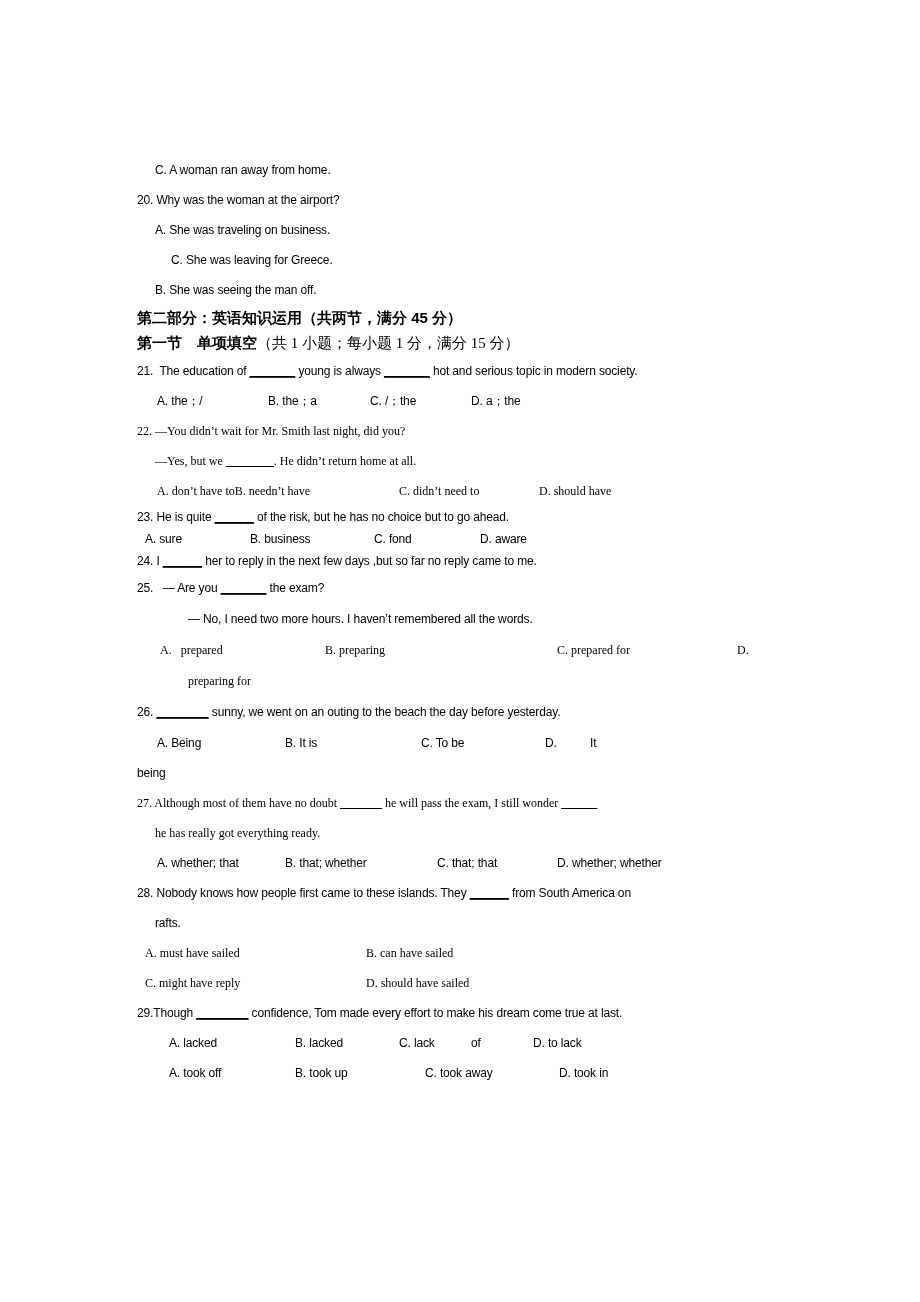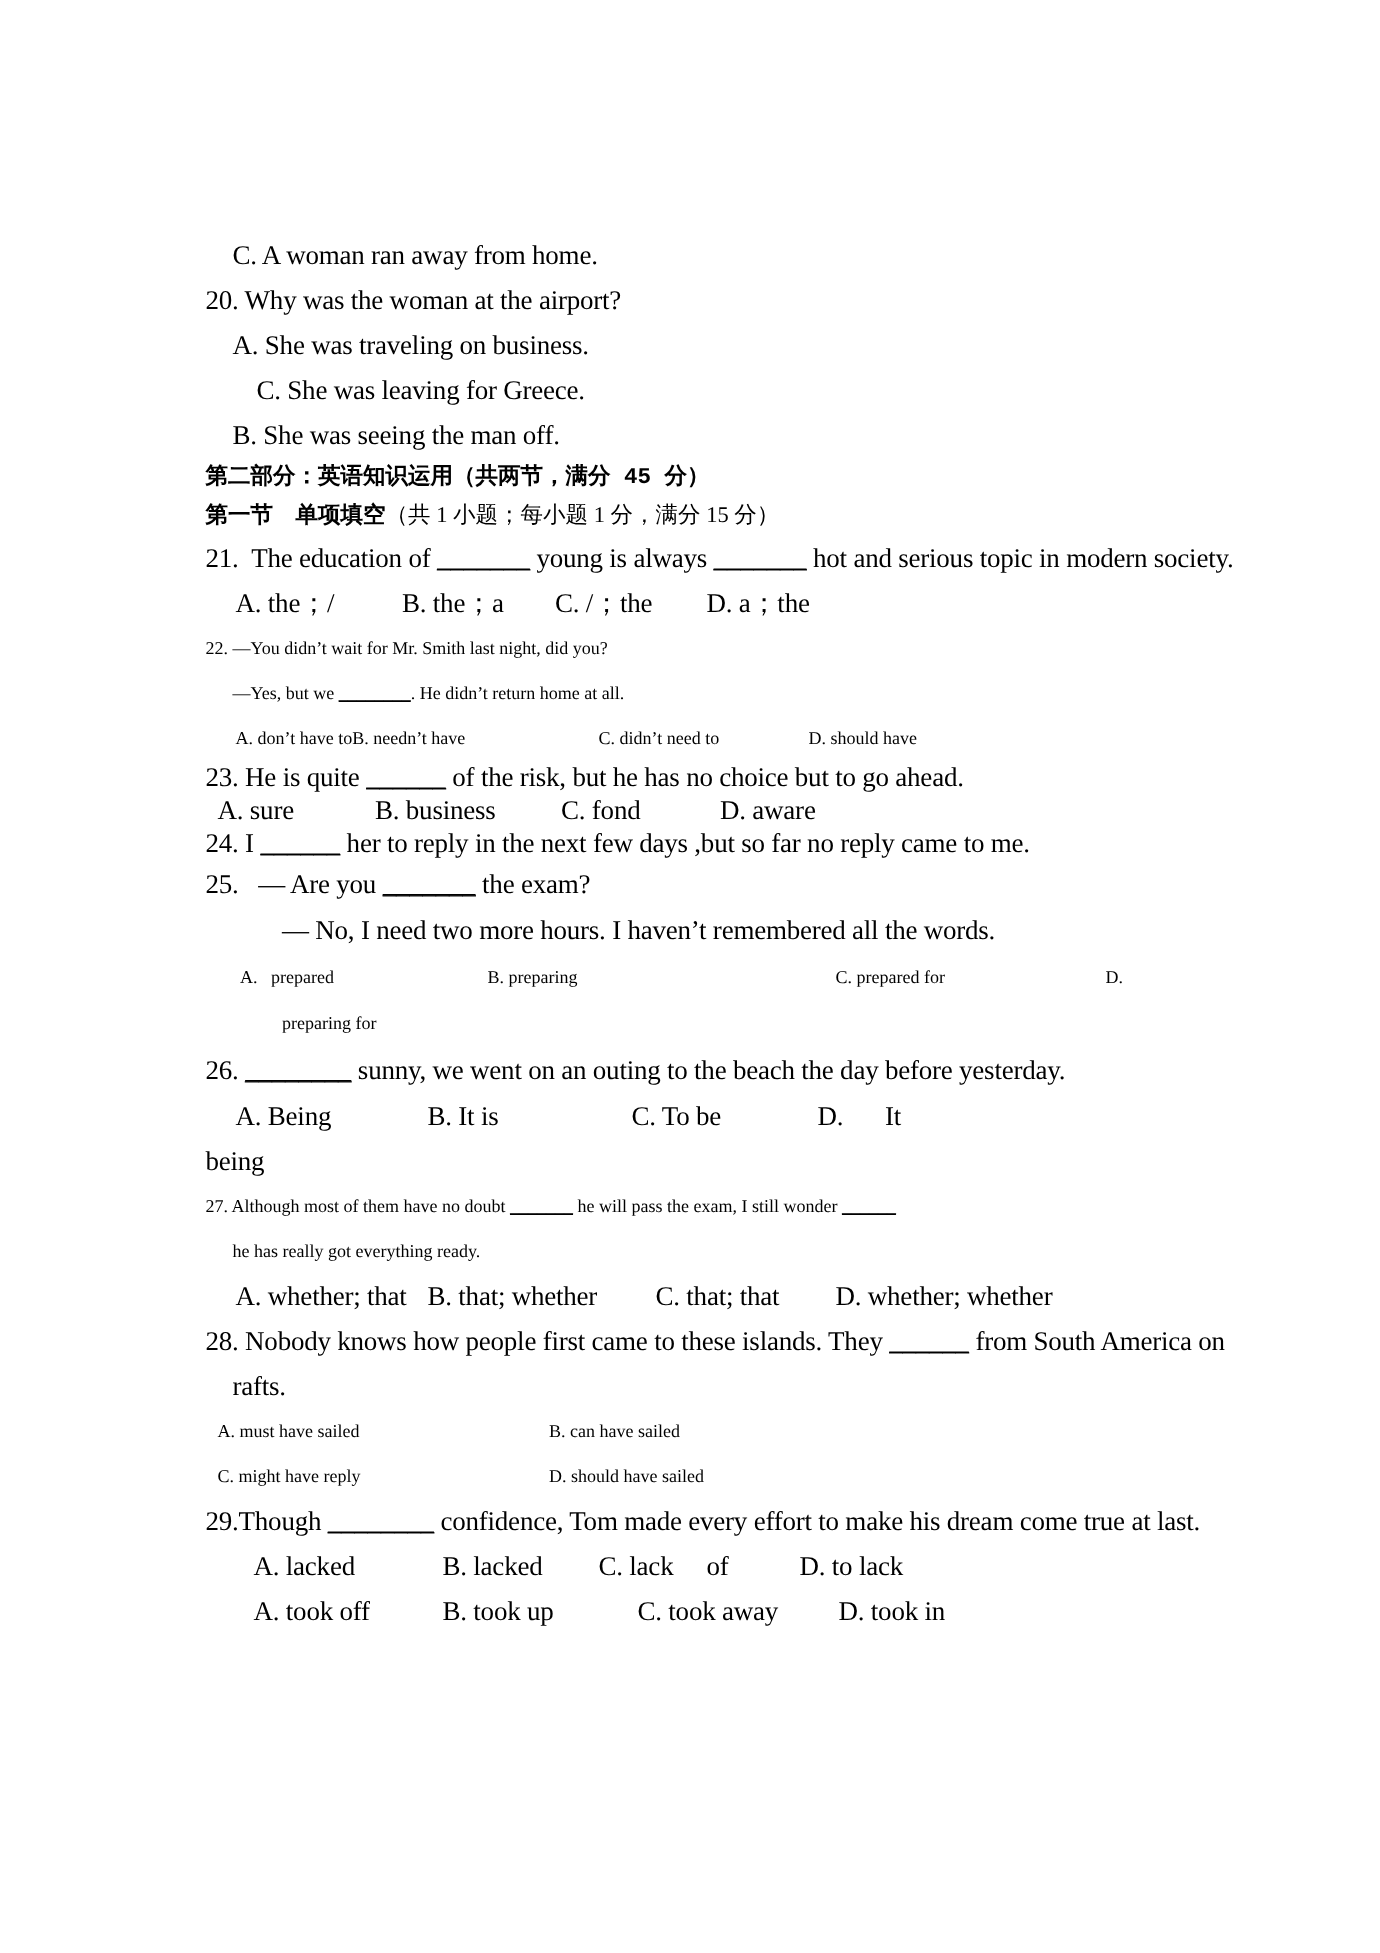--- a/index.html
+++ b/index.html
@@ -26,42 +26,42 @@
   }
   .body-area {
     position: absolute;
     left: 137px;
     top: 155px;
     width: 648px;
   }
 
   
   .ln {
-    font-family: Liberation Serif, serif;
-    font-size: 18px;
+    font-family: Liberation Sans, sans-serif;
+    font-size: 12px;
     line-height: 30px;
     white-space: pre;
     letter-spacing: -0.15px;
   }
   .ln.serif {
     font-family: "Liberation Serif", serif;
     font-size: 12px;
     letter-spacing: 0px;
   }
   .ln.tight { line-height: 22px; }
 
   .cn {
     font-family: "Liberation Sans", sans-serif;
     font-weight: bold;
     font-size: 15px;
     line-height: 25px;
     white-space: pre;
   }
   .cn .lt { font-weight: normal; font-family: "Liberation Serif", serif; font-size: 15px; }
-  .cn .bd { font-weight: bold; font-family: Liberation Mono, monospace; }
+  .cn .bd { font-weight: bold; }
 
   .ind1 { padding-left: 18px; }   
   .ind2 { padding-left: 34px; }
   .ind-hang { padding-left: 51px; }
 
   .blank { text-decoration: underline; }
 
   
   .optrow { position: relative; height: 30px; white-space: pre; }
   .opt {

